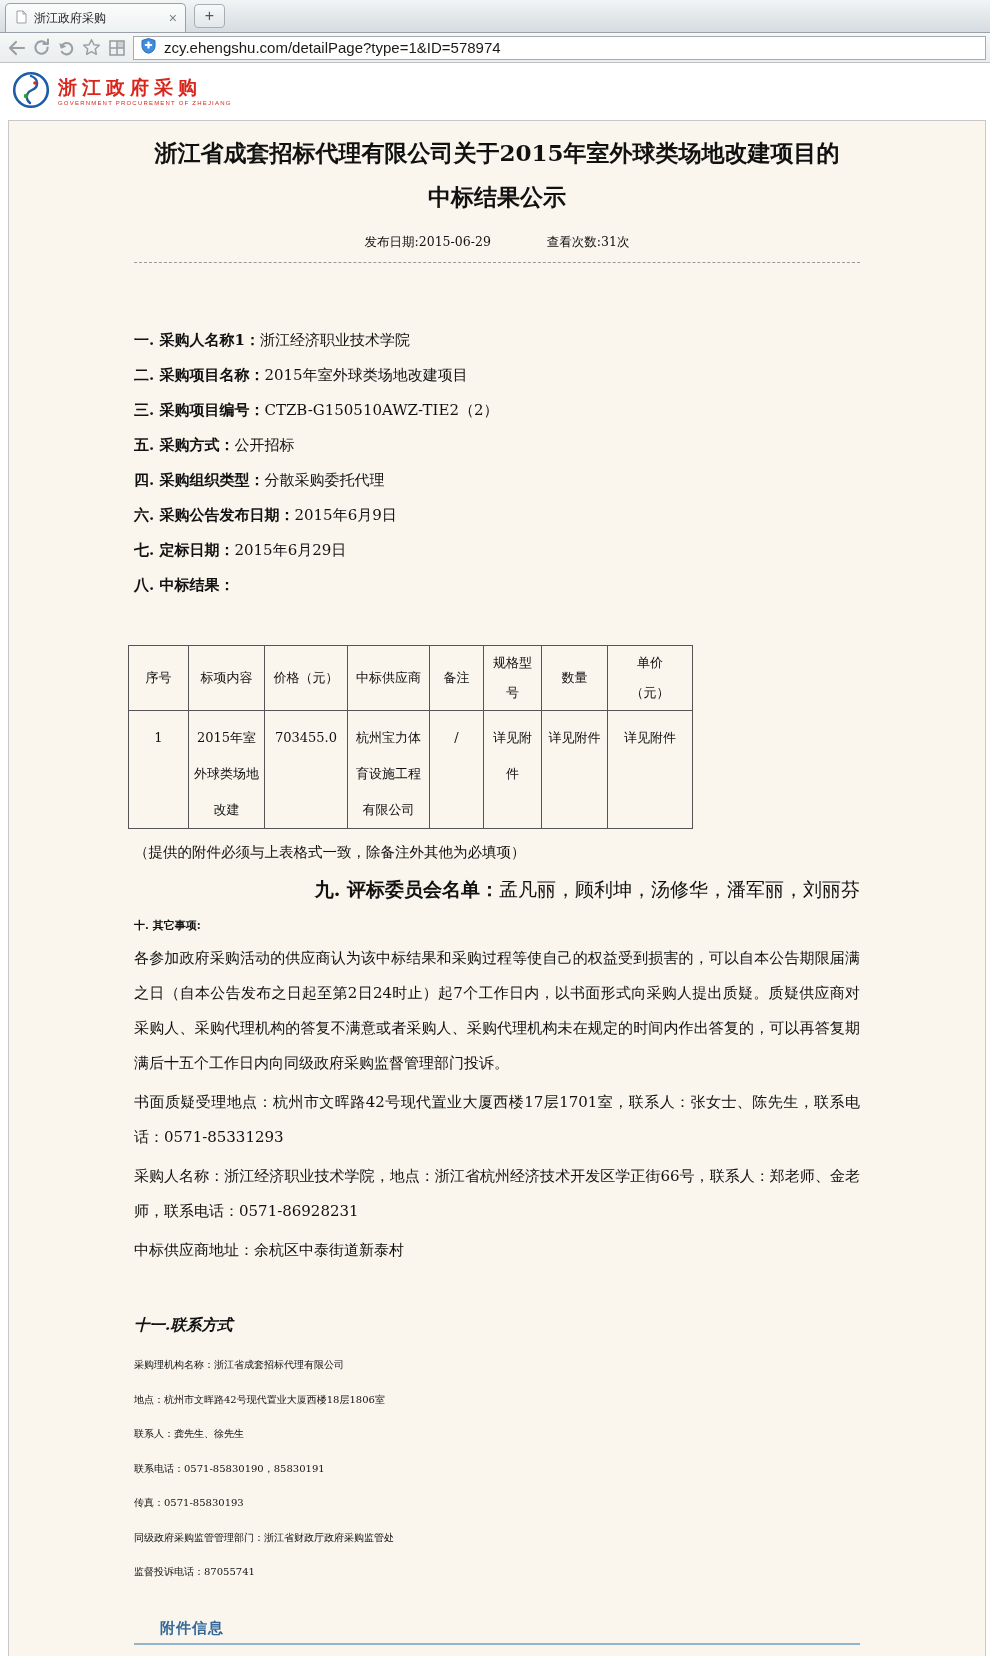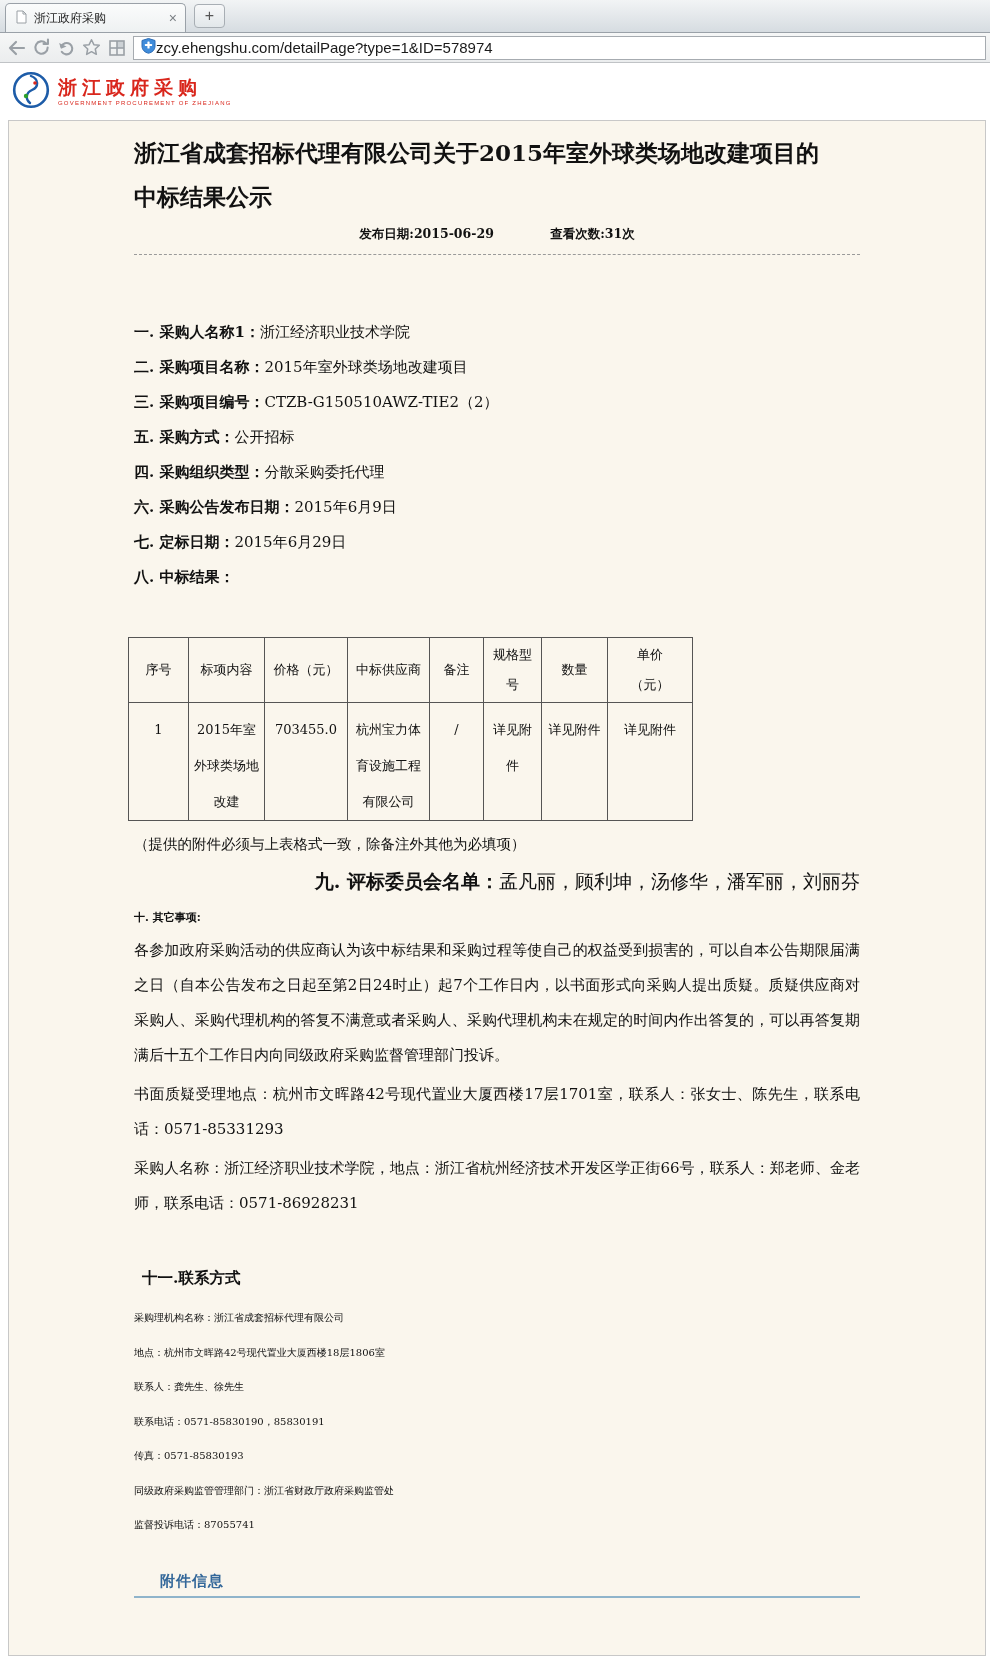--- a/index.html
+++ b/index.html
@@ -12,50 +12,50 @@
        border-radius:5px 5px 0 0;display:flex;align-items:center;gap:6px;padding:0 8px;}
   .tab-title{flex:1;font-size:12px;color:#222;font-family:"Liberation Sans",sans-serif;white-space:nowrap;overflow:hidden;}
   .tab-close{color:#7a7f84;font-size:14px;line-height:1;font-family:"Liberation Sans",sans-serif;cursor:default;}
   .newtab{position:absolute;left:194px;bottom:4px;width:31px;height:24px;box-sizing:border-box;
        background:linear-gradient(#f7f8f9,#e2e7ea);border:1px solid #a8aeb4;border-radius:4px;
        text-align:center;line-height:22px;font-size:16px;color:#555;font-family:"Liberation Sans",sans-serif;}
   .toolbar{height:30px;box-sizing:border-box;background:linear-gradient(#f6f7f7,#ebedee);border-bottom:1px solid #c0c3c6;
        display:flex;align-items:center;padding:0 4px;}
   .navbtn{width:25px;height:24px;display:flex;align-items:center;justify-content:center;}
   .addressbar{flex:1;height:24px;box-sizing:border-box;margin-left:4px;background:#fff;border:1px solid #a6abb0;
-       display:flex;align-items:center;padding:8px 7px;}
+       display:flex;align-items:center;gap:8px;padding:8px 7px;}
   .url{font-size:15px;color:#1a1a1a;font-family:"Liberation Sans",sans-serif;white-space:nowrap;}
 
   
   .site-header{height:57px;box-sizing:border-box;background:#fff;display:flex;align-items:center;gap:8px;padding-left:12px;}
   .logo-texts{display:flex;flex-direction:column;}
   .logo-main{color:#d9261c;font-weight:bold;font-size:19px;letter-spacing:5px;line-height:1;font-family:"DejaVu Serif",serif;}
   .logo-sub{color:#d9261c;font-size:6px;letter-spacing:1.2px;margin-top:3px;font-family:"Liberation Sans",sans-serif;}
 
   
   .content{margin:0 4px 0 8px;width:978px;min-height:1536px;box-sizing:border-box;
        background:#FAF6ED;border:1px solid #c8c8c8;padding:8px 125px 30px;
        font-family:"DejaVu Serif",serif;color:#111;}
-  .doc-title{text-align:left;font-weight:bold;font-size:23px;line-height:44px;white-space:pre-line;margin:2px 0 0;}
-  .meta{text-align:center;font-size:12.5px;font-weight:bold;margin-top:7px;}
+  .doc-title{text-align:center;font-weight:bold;font-size:23px;line-height:44px;white-space:pre-line;margin:2px 0 0;}
+  .meta{text-align:center;font-size:12.5px;font-weight:normal;margin-top:15px;}
   .meta span{margin:0 26px;}
   .dashed{border-top:1px dashed #9a9a9a;margin-top:11px;}
   .items{margin-top:60px;}
   .items p{margin:0;font-size:15px;line-height:35px;}
   .items b{font-weight:bold;}
   .bid-table{border-collapse:collapse;table-layout:fixed;width:564px;margin:42px 0 0 -6px;}
   .bid-table th,.bid-table td{border:1px solid #555;text-align:center;font-size:13px;font-weight:normal;}
   .bid-table th{height:64px;line-height:30px;vertical-align:middle;white-space:pre-line;padding:0 3px;}
   .bid-table td{height:102px;vertical-align:top;padding:9px 3px 0;line-height:36px;}
   .note{font-size:14.5px;margin:14px 0 0;}
   .item9{margin:15px 0 0;font-size:19px;text-align:right;}
   .item10{margin:15px 0 0;font-size:11px;font-weight:bold;}
   .para{font-size:15px;line-height:35px;text-align:justify;margin:8px 0 0;}
   .para.gap{margin-top:4px;}
-  .section11{margin:47px 8px 0;font-weight:bold;font-size:15.5px;}
+  .section11{margin:47px 0 0;font-weight:bold;font-size:15.5px;font-style:italic;}
   .contact{margin-top:12px;}
   .contact p{margin:0;font-size:10px;line-height:34.5px;}
   .attachment{margin:28px 0 0;border-bottom:2px solid #8fb4cb;padding:0 0 5px 26px;}
   .attachment span{color:#34689a;font-weight:bold;font-size:15px;letter-spacing:1px;}
 </style>
 </head>
 <body>
 
 <div>
   <div class="tabbar">
@@ -193,20 +193,21 @@
 
   <p class="item9">
     <b>九. 评标委员会名单：</b><span>孟凡丽，顾利坤，汤修华，潘军丽，刘丽芬</span>
   </p>
 
   <p class="item10">十. 其它事项:</p>
 
   <p class="para">各参加政府采购活动的供应商认为该中标结果和采购过程等使自己的权益受到损害的，可以自本公告期限届满之日（自本公告发布之日起至第2日24时止）起7个工作日内，以书面形式向采购人提出质疑。质疑供应商对采购人、采购代理机构的答复不满意或者采购人、采购代理机构未在规定的时间内作出答复的，可以再答复期满后十五个工作日内向同级政府采购监督管理部门投诉。</p>
   <p class="para gap">书面质疑受理地点：杭州市文晖路42号现代置业大厦西楼17层1701室，联系人：张女士、陈先生，联系电话：0571-85331293</p>
   <p class="para gap">采购人名称：浙江经济职业技术学院，地点：浙江省杭州经济技术开发区学正街66号，联系人：郑老师、金老师，联系电话：0571-86928231</p>
+  <p class="para gap">中标供应商地址：余杭区中泰街道新泰村</p>
 
   <p class="section11">十一.联系方式</p>
 
   <div class="contact">
     <p>采购理机构名称：浙江省成套招标代理有限公司</p>
     <p>地点：杭州市文晖路42号现代置业大厦西楼18层1806室</p>
     <p>联系人：龚先生、徐先生</p>
     <p>联系电话：0571-85830190，85830191</p>
     <p>传真：0571-85830193</p>
     <p>同级政府采购监管管理部门：浙江省财政厅政府采购监管处</p>

